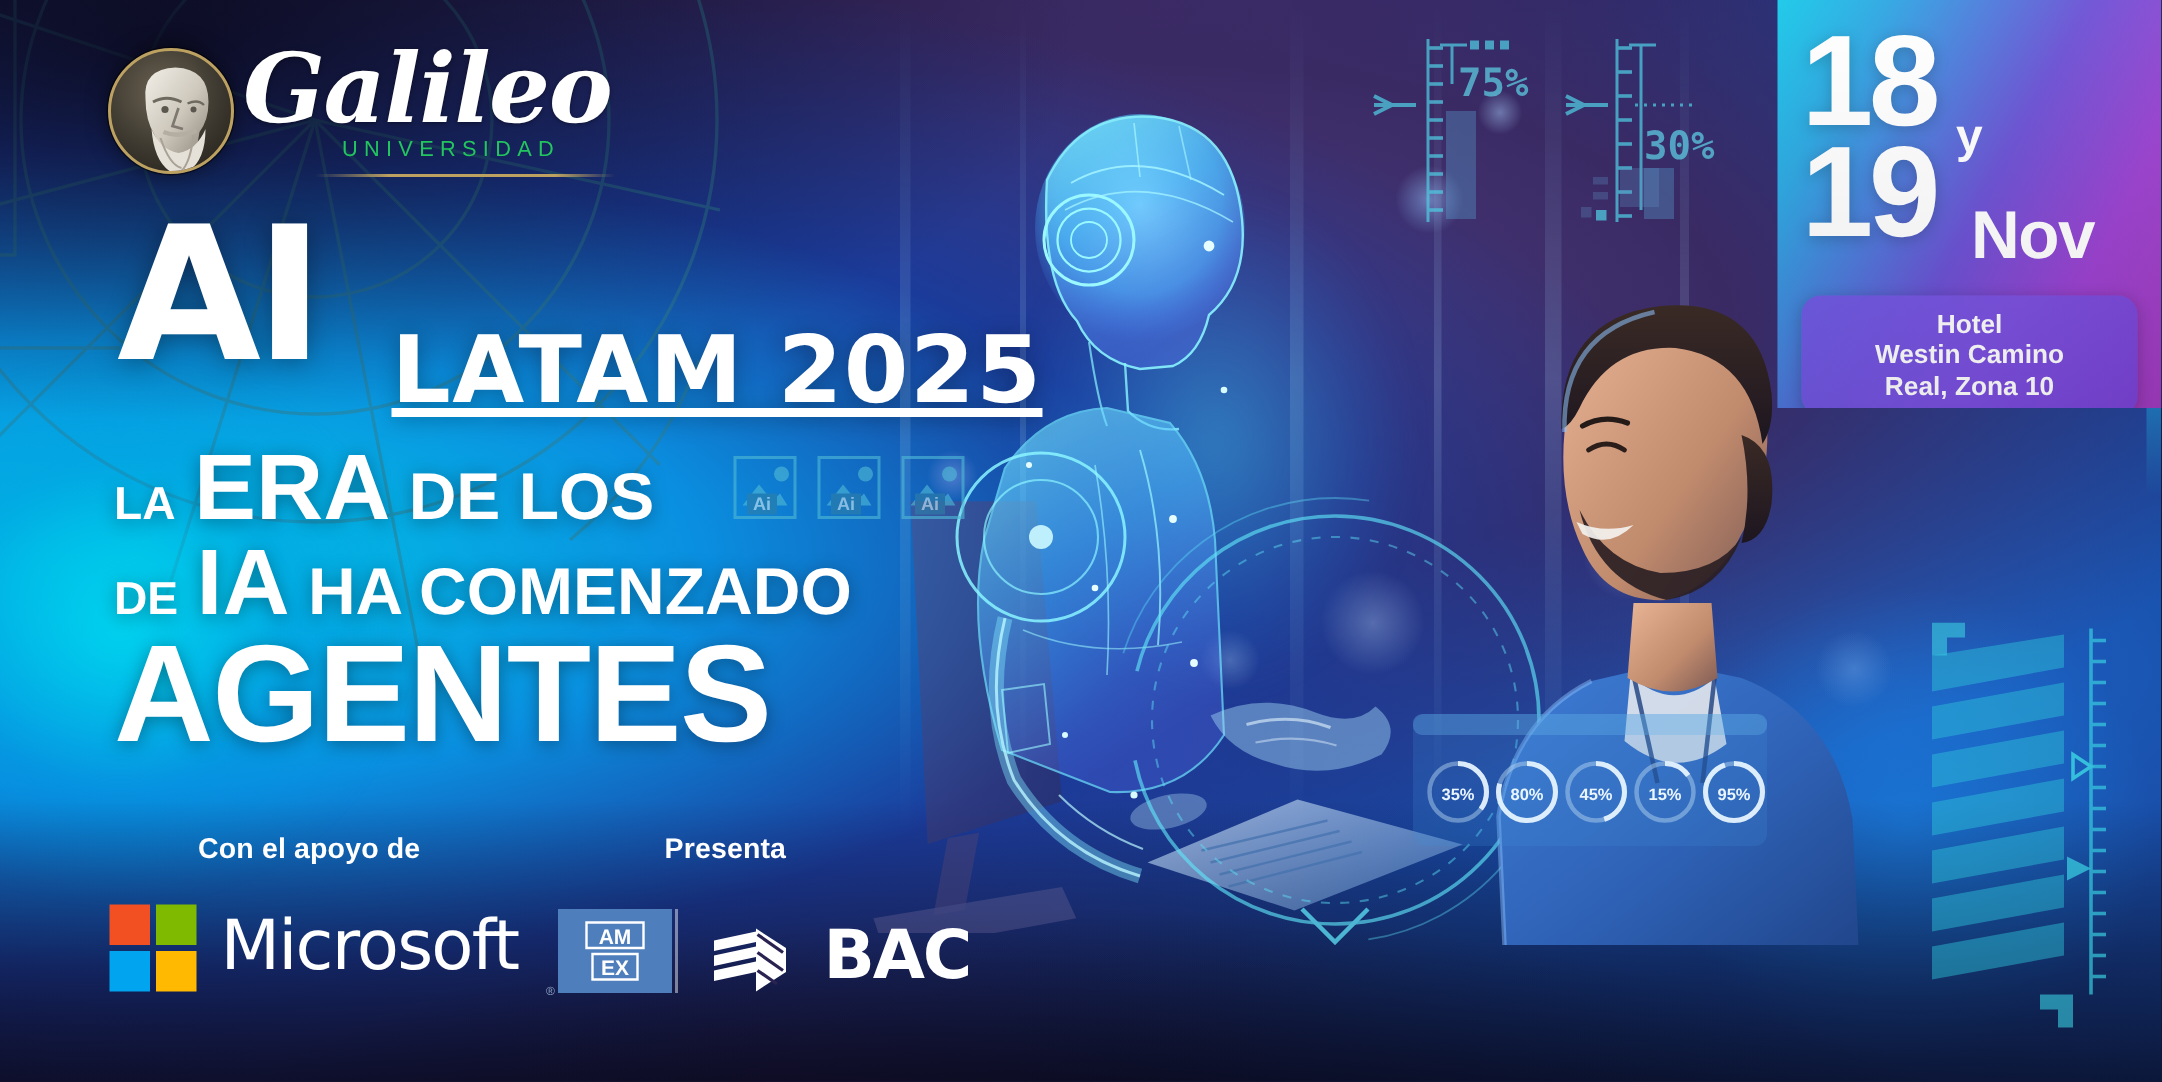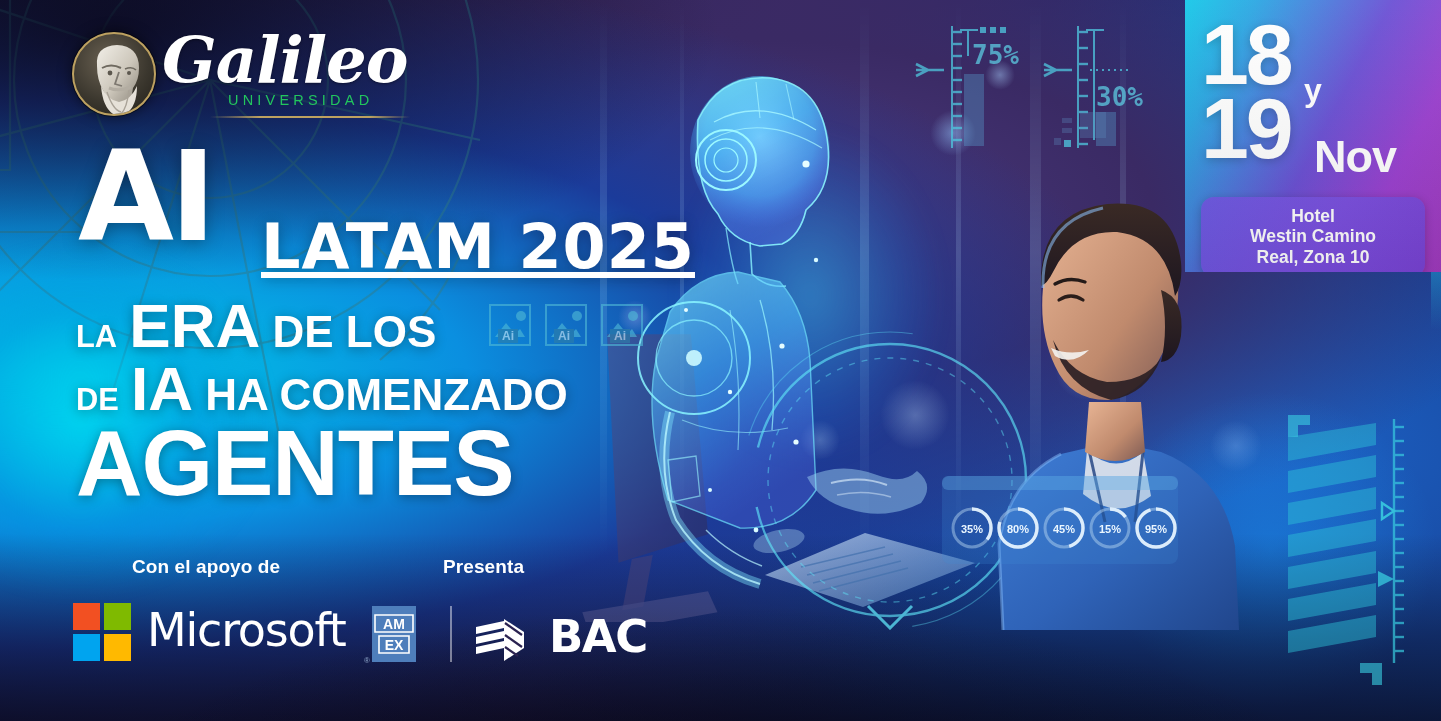--- a/index.html
+++ b/index.html
@@ -148,21 +148,21 @@
   .spon-label{ color:#fff; font-size:19px; font-weight:700; letter-spacing:.1px; }
   .lbl-apoyo{ position:absolute; left:56px; top:0; }
   .lbl-presenta{ position:absolute; left:367px; top:0; }
 
   .ms-logo{ position:absolute; left:-3px; top:47px; display:flex; align-items:flex-start; gap:16px; }
   .ms-grid{ width:58px; height:58px; display:grid; grid-template-columns:1fr 1fr; grid-template-rows:1fr 1fr; gap:4px; }
   .ms-grid i{ display:block; }
   .ms-name{ color:#fff; font-size:46px; font-weight:400; letter-spacing:-1.2px;
             font-family:"DejaVu Sans", sans-serif; }
 
-  .amex{ position:absolute; left:296px; top:50px; width:44px; height:56px;
+  .amex{ position:absolute; left:296px; top:50px; width:76px; height:56px;
          background:#4e7ebb; display:flex; align-items:center; justify-content:center; }
   .amex-inner{ width:44px; height:44px; }
   .amex-reg{ position:absolute; left:288px; top:100px; color:#8fa6c9; font-size:8px; }
   .spon-divider{ position:absolute; left:374px; top:50px; width:1.5px; height:56px;
                  background:rgba(255,255,255,.45); }
   .bac{ position:absolute; left:398px; top:54px; display:flex; align-items:flex-end; gap:23px; }
   .bac-mark{ width:52px; height:46px; }
   .bac-name{ color:#fff; font-size:45px; font-weight:700; letter-spacing:-1.5px;
              font-family:"DejaVu Sans", sans-serif; }
 

